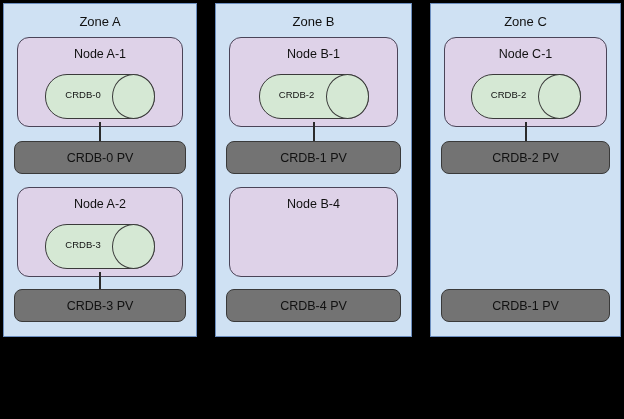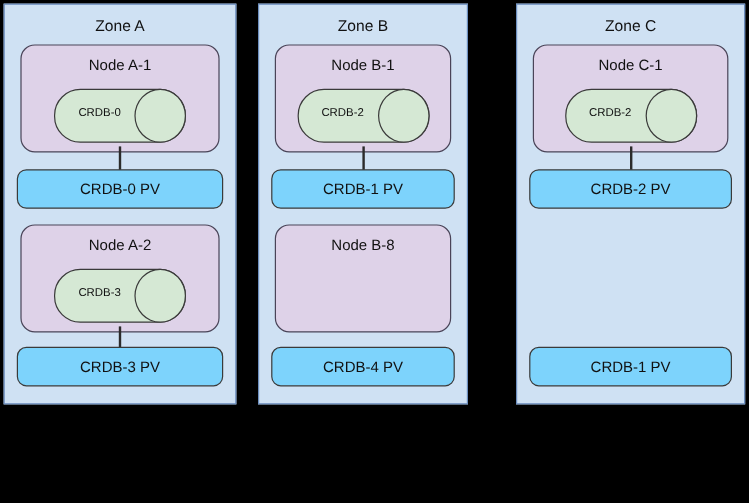--- a/index.html
+++ b/index.html
@@ -24,21 +24,21 @@
   
   .zone {
     position: absolute;
     top: 3px;
     height: 334px;
     background: #cfe1f3;
     border: 1px solid #6c8ebf;
     box-sizing: border-box;
   }
   .zone-a { left: 3px;   width: 194px; padding-left: 18px; }
-  .zone-b { left: 215px; width: 175px; }
+  .zone-b { left: 215px; width: 197px; }
   .zone-c { left: 430px; width: 191px; }
 
   .zone-title {
     position: absolute;
     top: 10px;
     left: 0;
     width: 100%;
     text-align: center;
     font-size: 13px;
     line-height: 16px;
@@ -121,21 +121,21 @@
   }
   .connector-row1 { top: 118px; height: 20px; }
   .connector-row2 { top: 268px; height: 20px; }
 
   
   .pv {
     position: absolute;
     left: 10px;
     right: 10px;
     height: 33px;
-    background: #7dd3fc;
+    background: #737373;
     border: 1px solid #3a3a3a;
     border-radius: 8px;
     box-sizing: border-box;
   }
   .pv-row1 { top: 137px; }
   .pv-row2 { top: 285px; }
   .pv-label {
     position: absolute;
     top: 8px;
     left: 0;
@@ -191,21 +191,21 @@
         <div class="cyl-cap"></div>
         <div class="cyl-label">CRDB-2</div>
       </div>
     </div>
     <div class="connector connector-row1"></div>
     <div class="pv pv-row1">
       <div class="pv-label">CRDB-1 PV</div>
     </div>
 
     <div class="node node-row2">
-      <div class="node-title">Node B-8</div>
+      <div class="node-title">Node B-4</div>
     </div>
     <div class="pv pv-row2">
       <div class="pv-label">CRDB-4 PV</div>
     </div>
   </div>
 
   <div class="zone zone-c">
     <div class="zone-title">Zone C</div>
 
     <div class="node node-row1">

